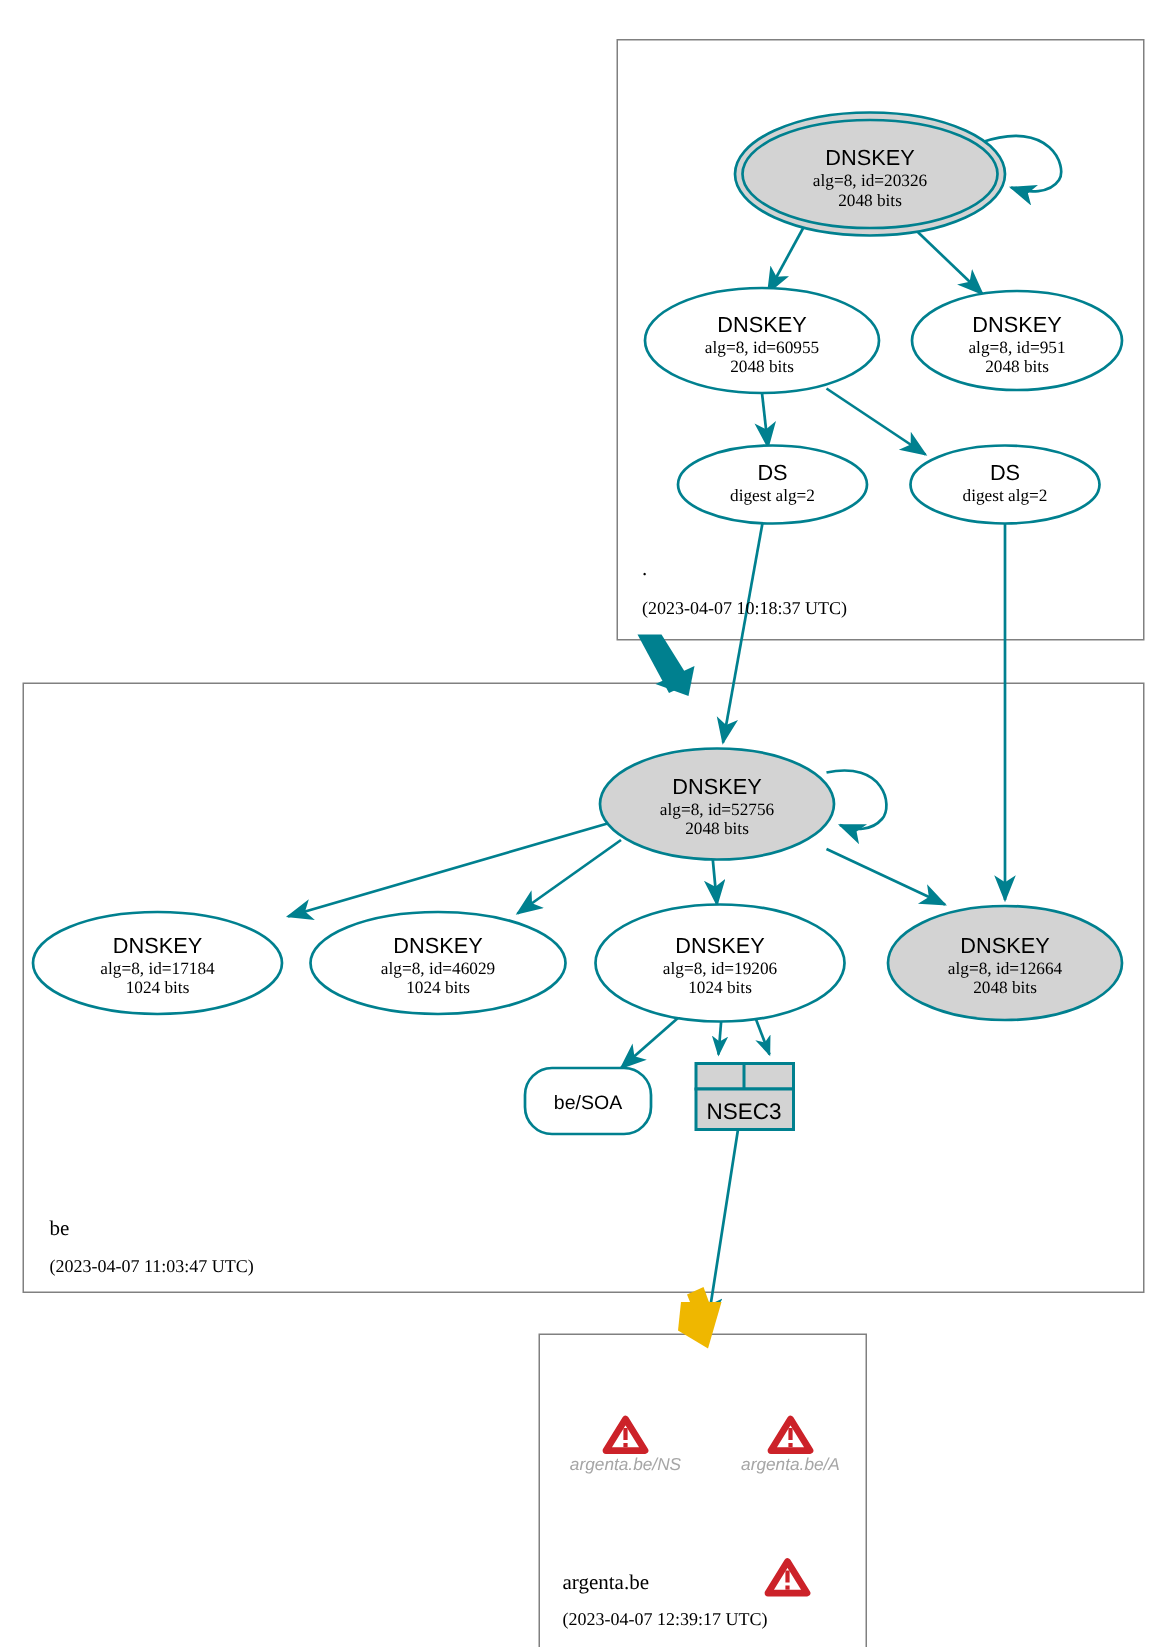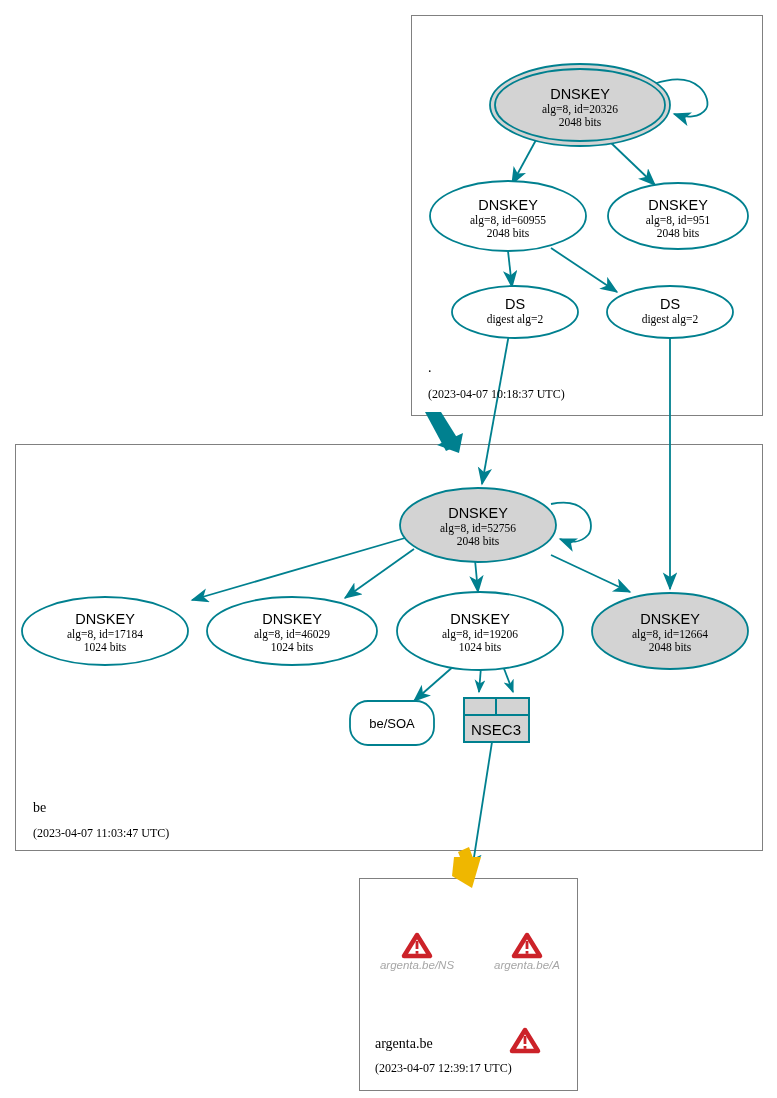--- a/index.html
+++ b/index.html
@@ -1,18 +1,18 @@
 <!DOCTYPE html>
 <html><head>
 <meta charset="utf-8">
 <style>
   html,body{margin:0;padding:0;background:#ffffff;}
   body{width:777px;height:1098px;position:relative;
        font-family:"Liberation Sans", sans-serif;}
-  #stage{position:absolute;left:0;top:4px;width:777px;height:776px;}
+  #stage{position:absolute;left:0;top:15px;width:777px;height:776px;}
   svg{display:block;}
   .zonebox{fill:#ffffff;stroke:#808080;stroke-width:1;}
   .node-ell{stroke:#00808f;stroke-width:1.8;}
   .ell-white{fill:#ffffff;}
   .ell-gray{fill:#d3d3d3;}
   .edge{stroke:#00808f;stroke-width:1.8;fill:none;}
   .lbl-type{font-family:"Liberation Sans", sans-serif;font-size:14.5px;fill:#000000;}
   .lbl-sub{font-family:"Liberation Serif", serif;font-size:11.5px;fill:#000000;}
   .zone-name{font-family:"Liberation Serif", serif;font-size:14px;fill:#000000;}
   .zone-date{font-family:"Liberation Serif", serif;font-size:12px;fill:#000000;}

